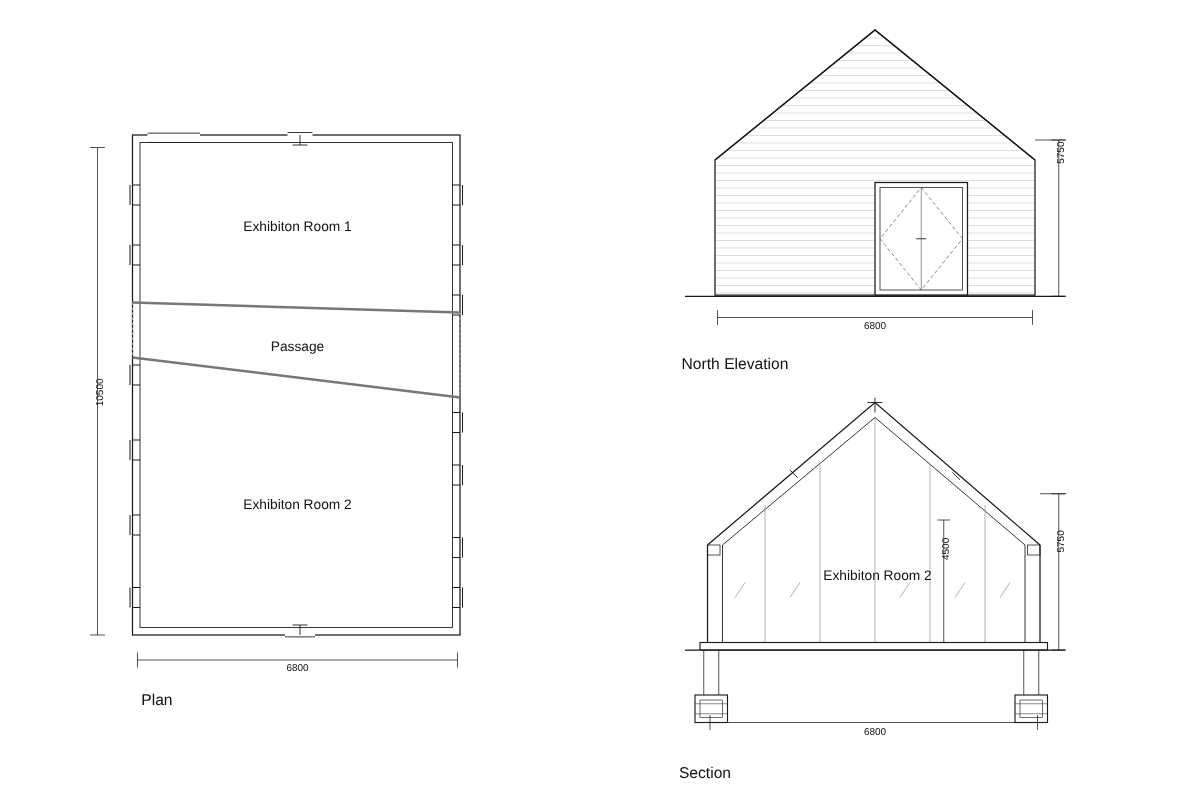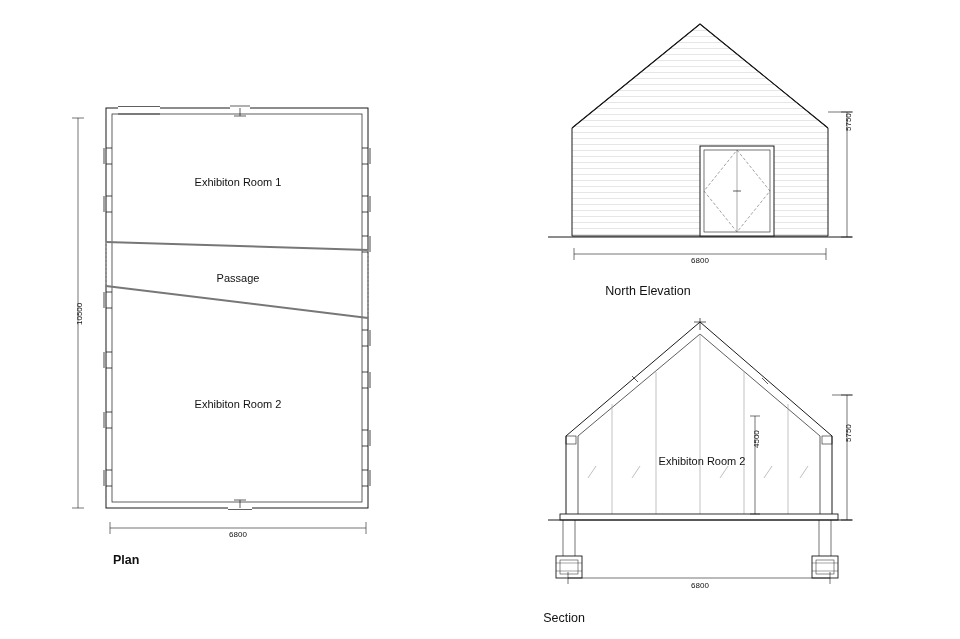--- a/index.html
+++ b/index.html
@@ -204,25 +204,25 @@
         <line x1="830" y1="572" x2="830" y2="584"></line>
       </g>
     </g>
   </svg>
 
   <div class="lbl ctr" style="left:238px;top:176px;">Exhibiton Room 1</div>
   <div class="lbl ctr" style="left:238px;top:272px;">Passage</div>
   <div class="lbl ctr" style="left:238px;top:398px;">Exhibiton Room 2</div>
   <div class="lbl small rot" style="left:75px;top:325px;transform:rotate(-90deg);">10500</div>
   <div class="lbl small ctr" style="left:238px;top:530px;">6800</div>
-  <div class="lbl title" style="left:113px;top:553px;font-weight:bold;">Plan</div>
+  <div class="lbl title" style="left:113px;top:553px;">Plan</div>
 
   <div class="lbl small rot" style="left:844px;top:131px;transform:rotate(-90deg);">5750</div>
   <div class="lbl small ctr" style="left:700px;top:256px;">6800</div>
-  <div class="lbl title ctr" style="left:648px;top:284px;text-align:right;">North Elevation</div>
+  <div class="lbl title ctr" style="left:588px;top:284px;text-align:right;">North Elevation</div>
 
   <div class="lbl ctr" style="left:702px;top:455px;">Exhibiton Room 2</div>
   <div class="lbl small rot" style="left:752px;top:448px;transform:rotate(-90deg);">4500</div>
   <div class="lbl small rot" style="left:844px;top:442px;transform:rotate(-90deg);">5750</div>
   <div class="lbl small ctr" style="left:700px;top:581px;">6800</div>
   <div class="lbl title ctr" style="left:564px;top:611px;">Section</div>
 
 </div>
 
 </body></html>

